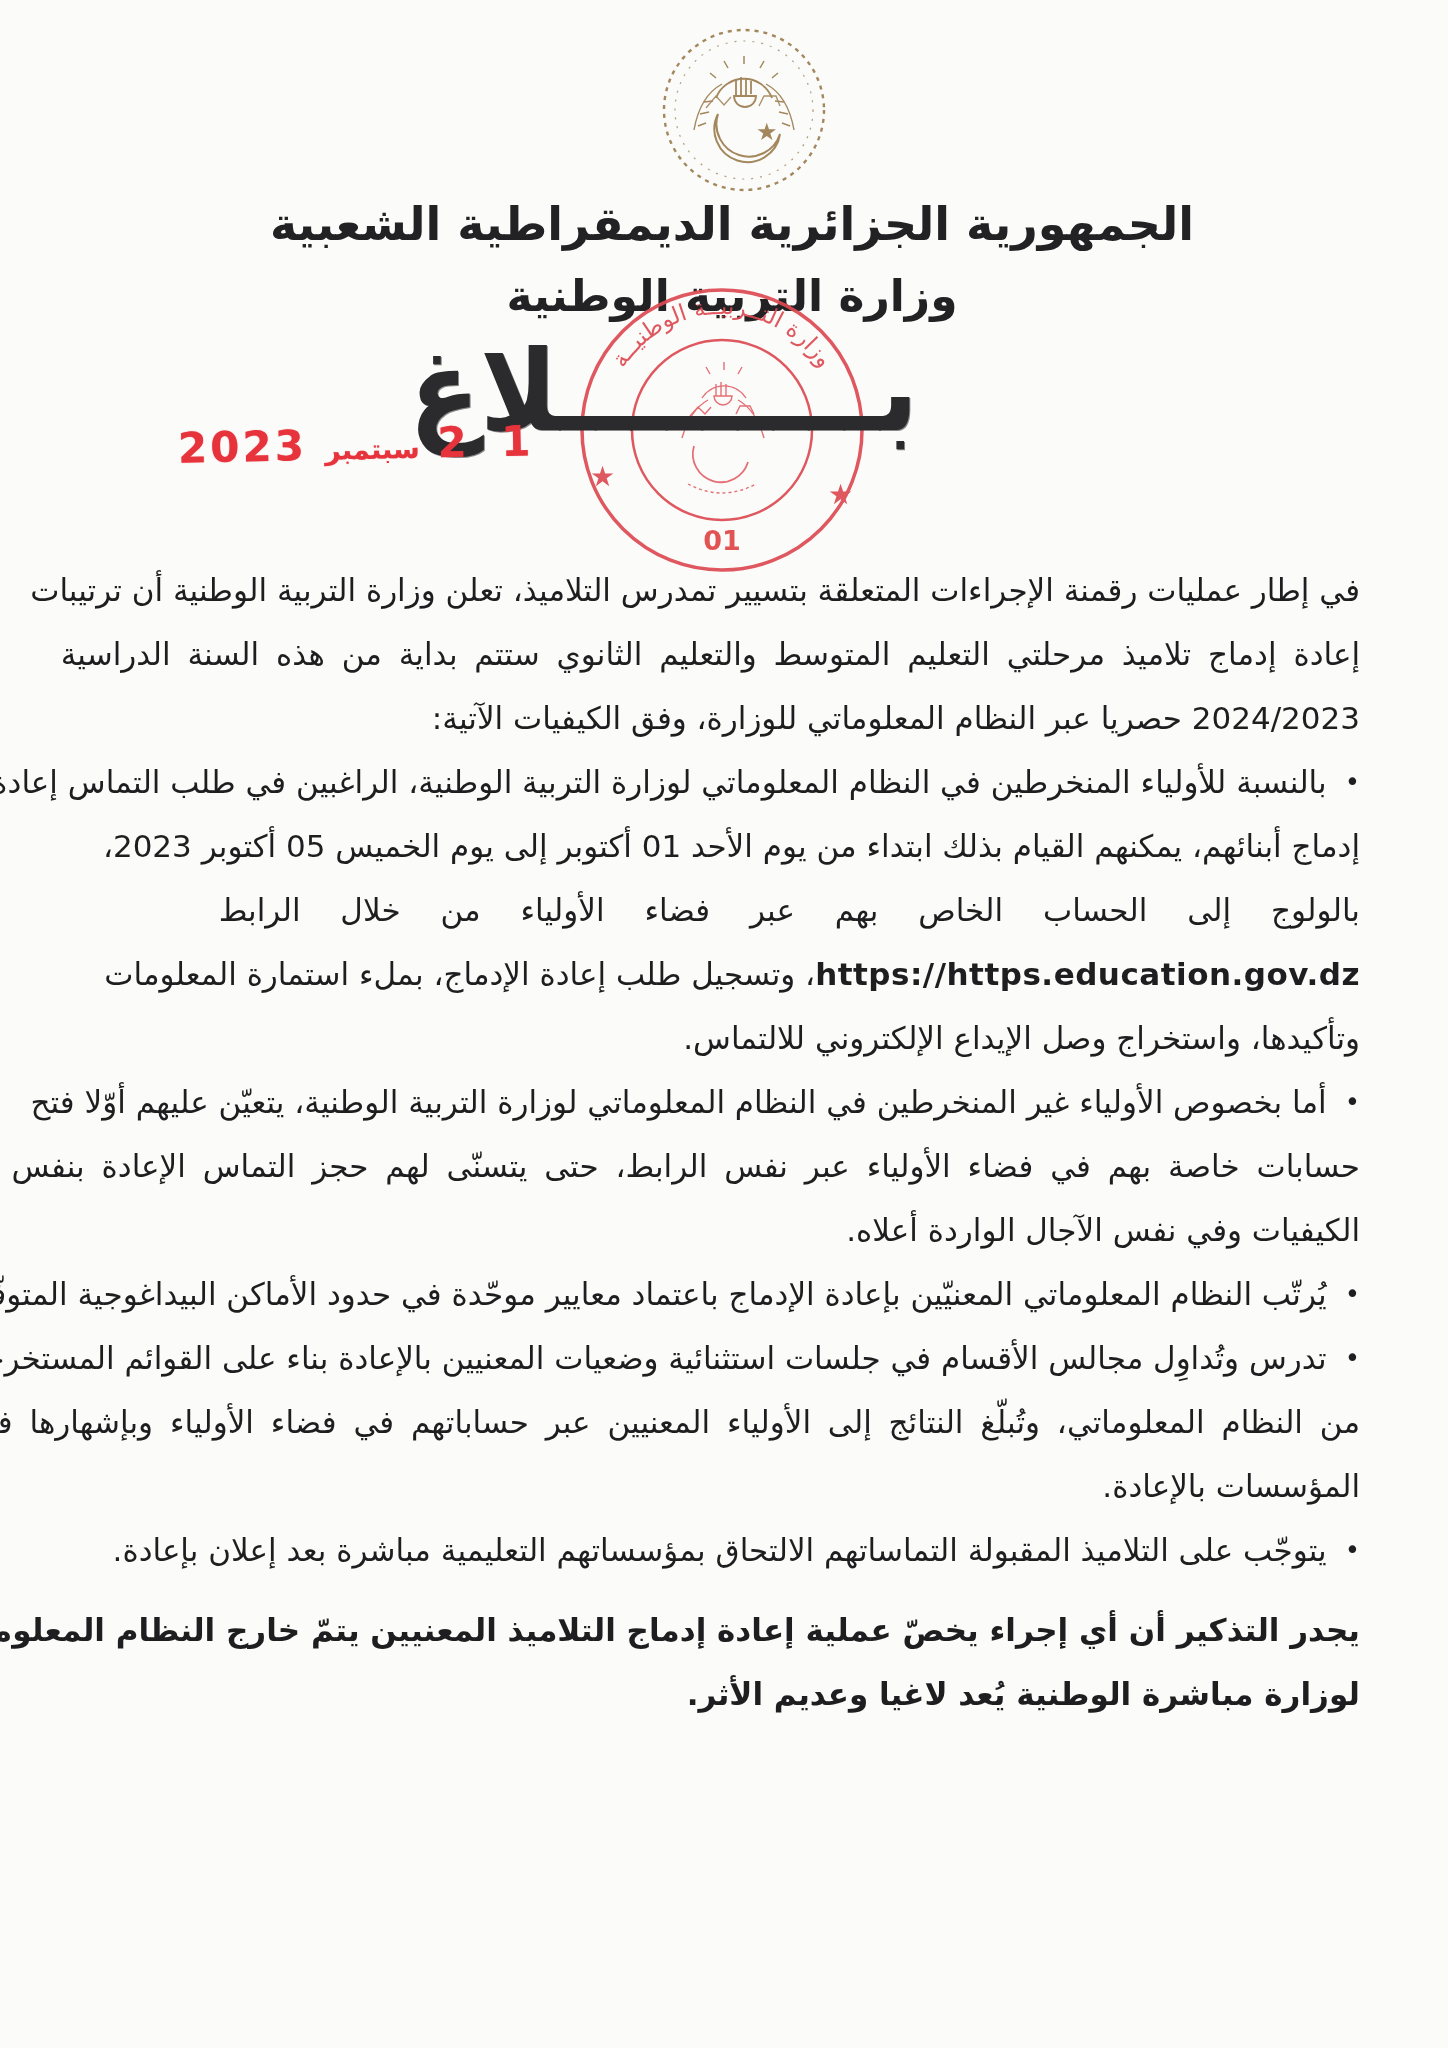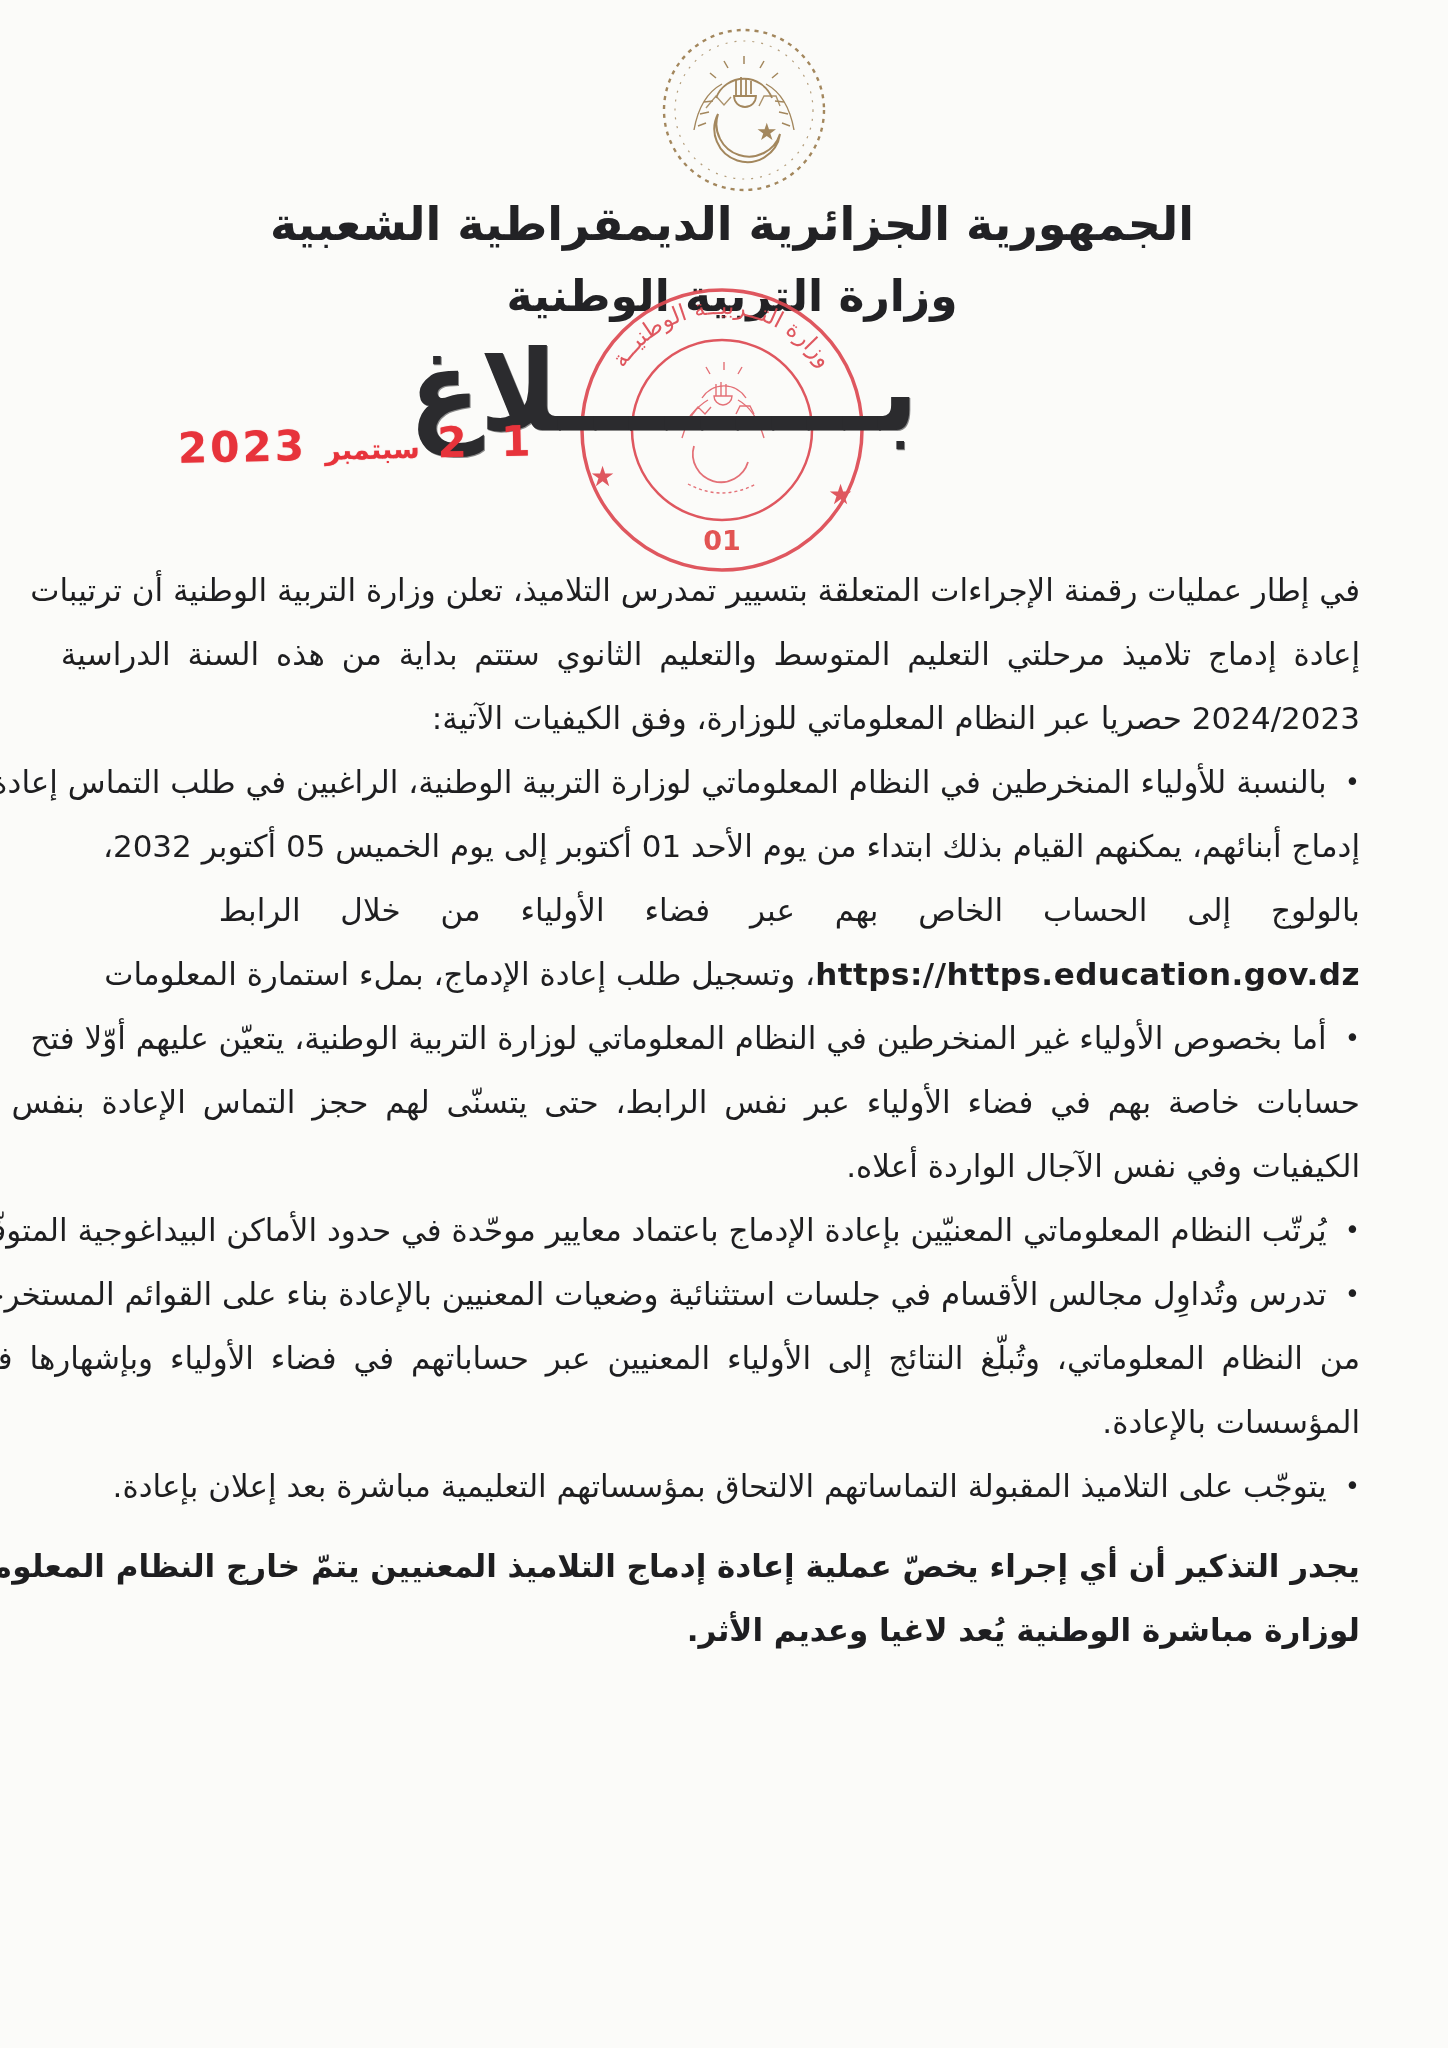--- a/index.html
+++ b/index.html
@@ -124,23 +124,24 @@
     <div class="para">
       <div class="ln">في إطار عمليات رقمنة الإجراءات المتعلقة بتسيير تمدرس التلاميذ، تعلن وزارة التربية الوطنية أن ترتيبات</div>
       <div class="ln sp-sm">إعادة إدماج تلاميذ مرحلتي التعليم المتوسط والتعليم الثانوي ستتم بداية من هذه السنة الدراسية</div>
       <div class="ln">2024/2023 حصريا عبر النظام المعلوماتي للوزارة، وفق الكيفيات الآتية:</div>
     </div>
 
     <div>
 
       <div class="b-item">
         <div class="ln mk">بالنسبة للأولياء المنخرطين في النظام المعلوماتي لوزارة التربية الوطنية، الراغبين في طلب التماس إعادة</div>
-        <div class="ln">إدماج أبنائهم، يمكنهم القيام بذلك ابتداء من يوم الأحد 01 أكتوبر إلى يوم الخميس 05 أكتوبر 2032،</div>
+        <div class="ln">إدماج أبنائهم، يمكنهم القيام بذلك ابتداء من يوم الأحد 01 أكتوبر إلى يوم الخميس 05 أكتوبر 2023،</div>
         <div class="ln sp-lg">بالولوج إلى الحساب الخاص بهم عبر فضاء الأولياء من خلال الرابط</div>
         <div class="ln"><span class="url">https://https.education.gov.dz</span><span>، وتسجيل طلب إعادة الإدماج، بملء استمارة المعلومات</span></div>
+        <div class="ln">وتأكيدها، واستخراج وصل الإيداع الإلكتروني للالتماس.</div>
       </div>
 
       <div class="b-item">
         <div class="ln mk">أما بخصوص الأولياء غير المنخرطين في النظام المعلوماتي لوزارة التربية الوطنية، يتعيّن عليهم أوّلا فتح</div>
         <div class="ln sp-sm">حسابات خاصة بهم في فضاء الأولياء عبر نفس الرابط، حتى يتسنّى لهم حجز التماس الإعادة بنفس</div>
         <div class="ln">الكيفيات وفي نفس الآجال الواردة أعلاه.</div>
       </div>
 
       <div class="b-item">
         <div class="ln mk">يُرتّب النظام المعلوماتي المعنيّين بإعادة الإدماج باعتماد معايير موحّدة في حدود الأماكن البيداغوجية المتوفّرة.</div>

